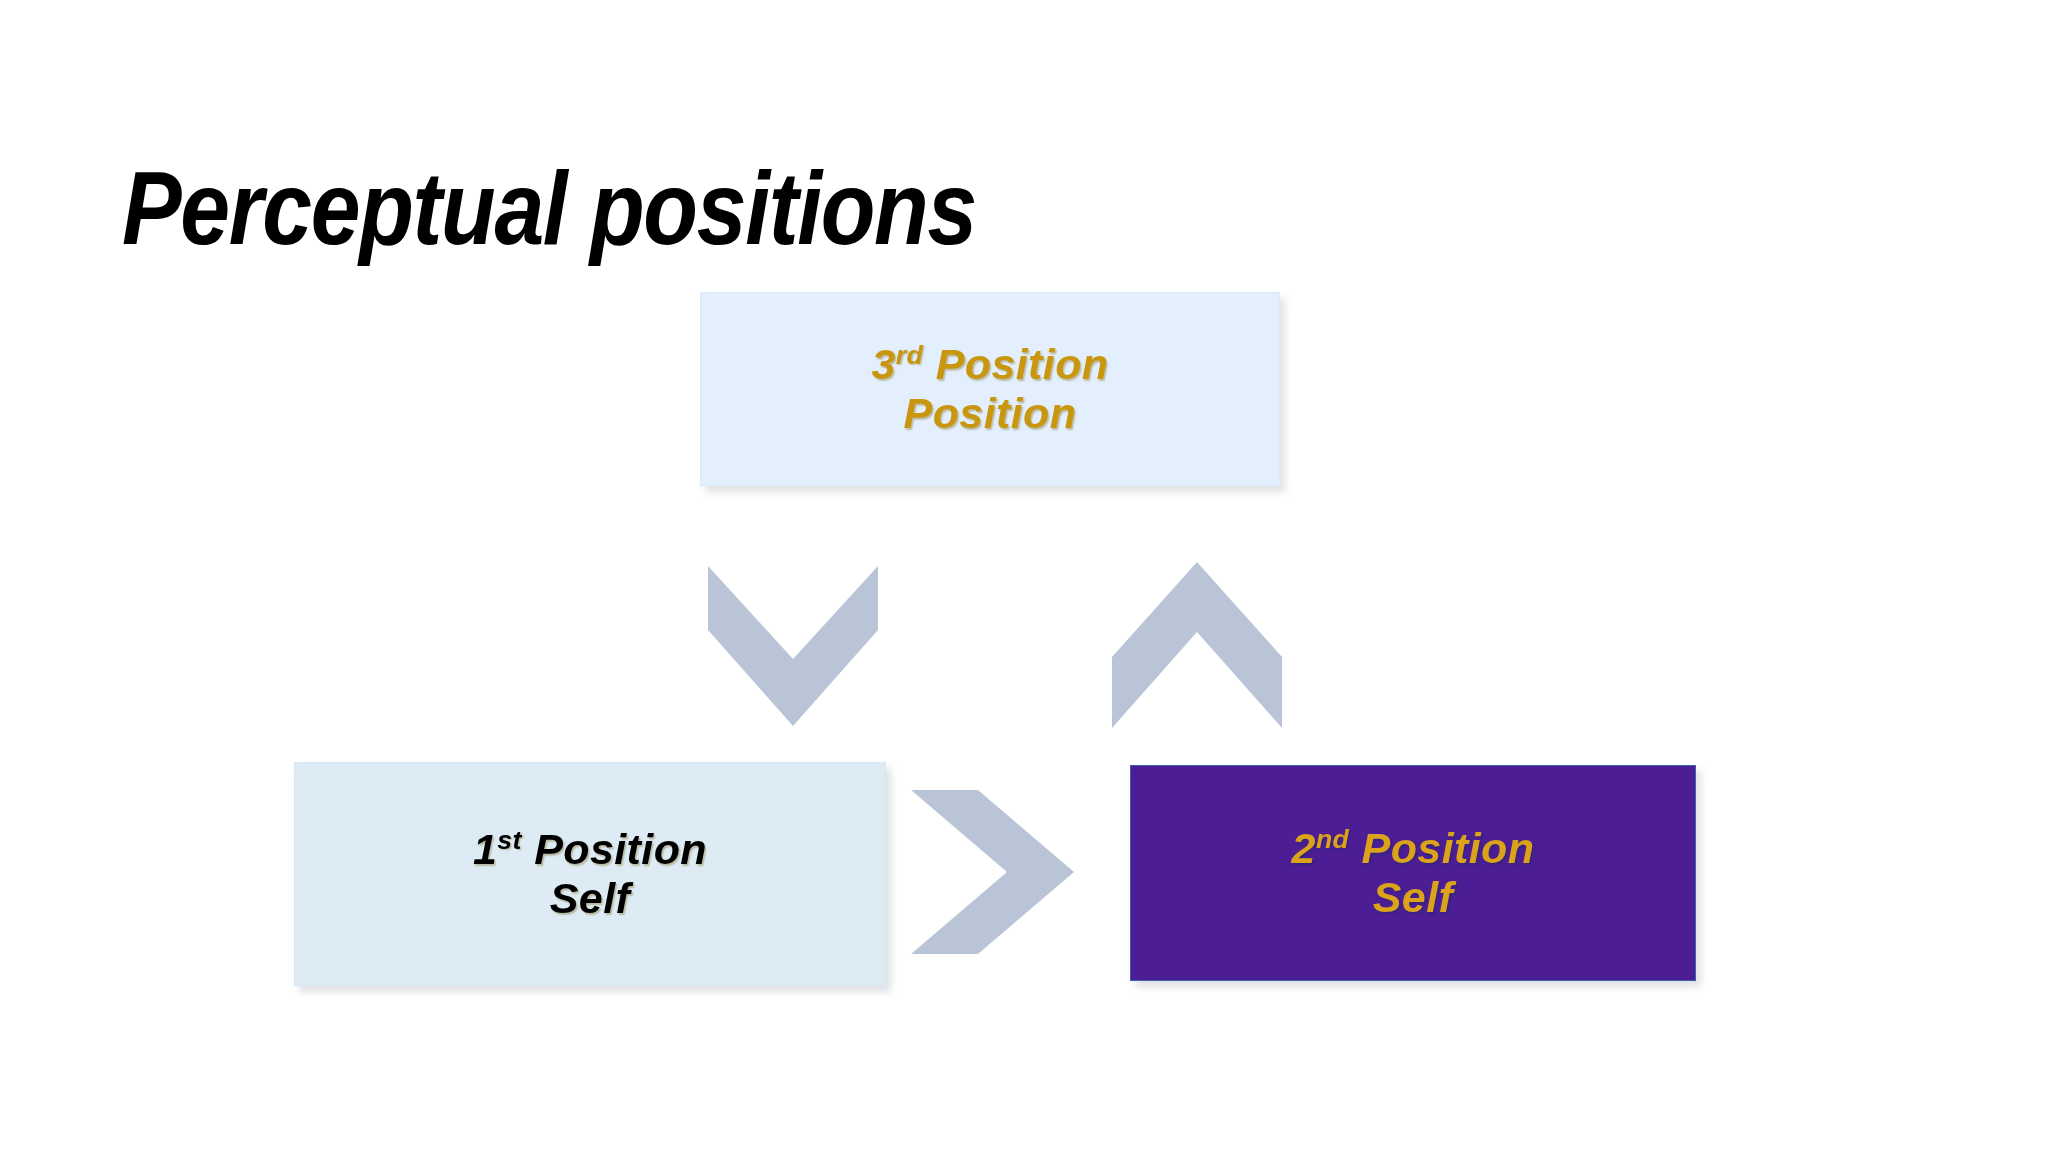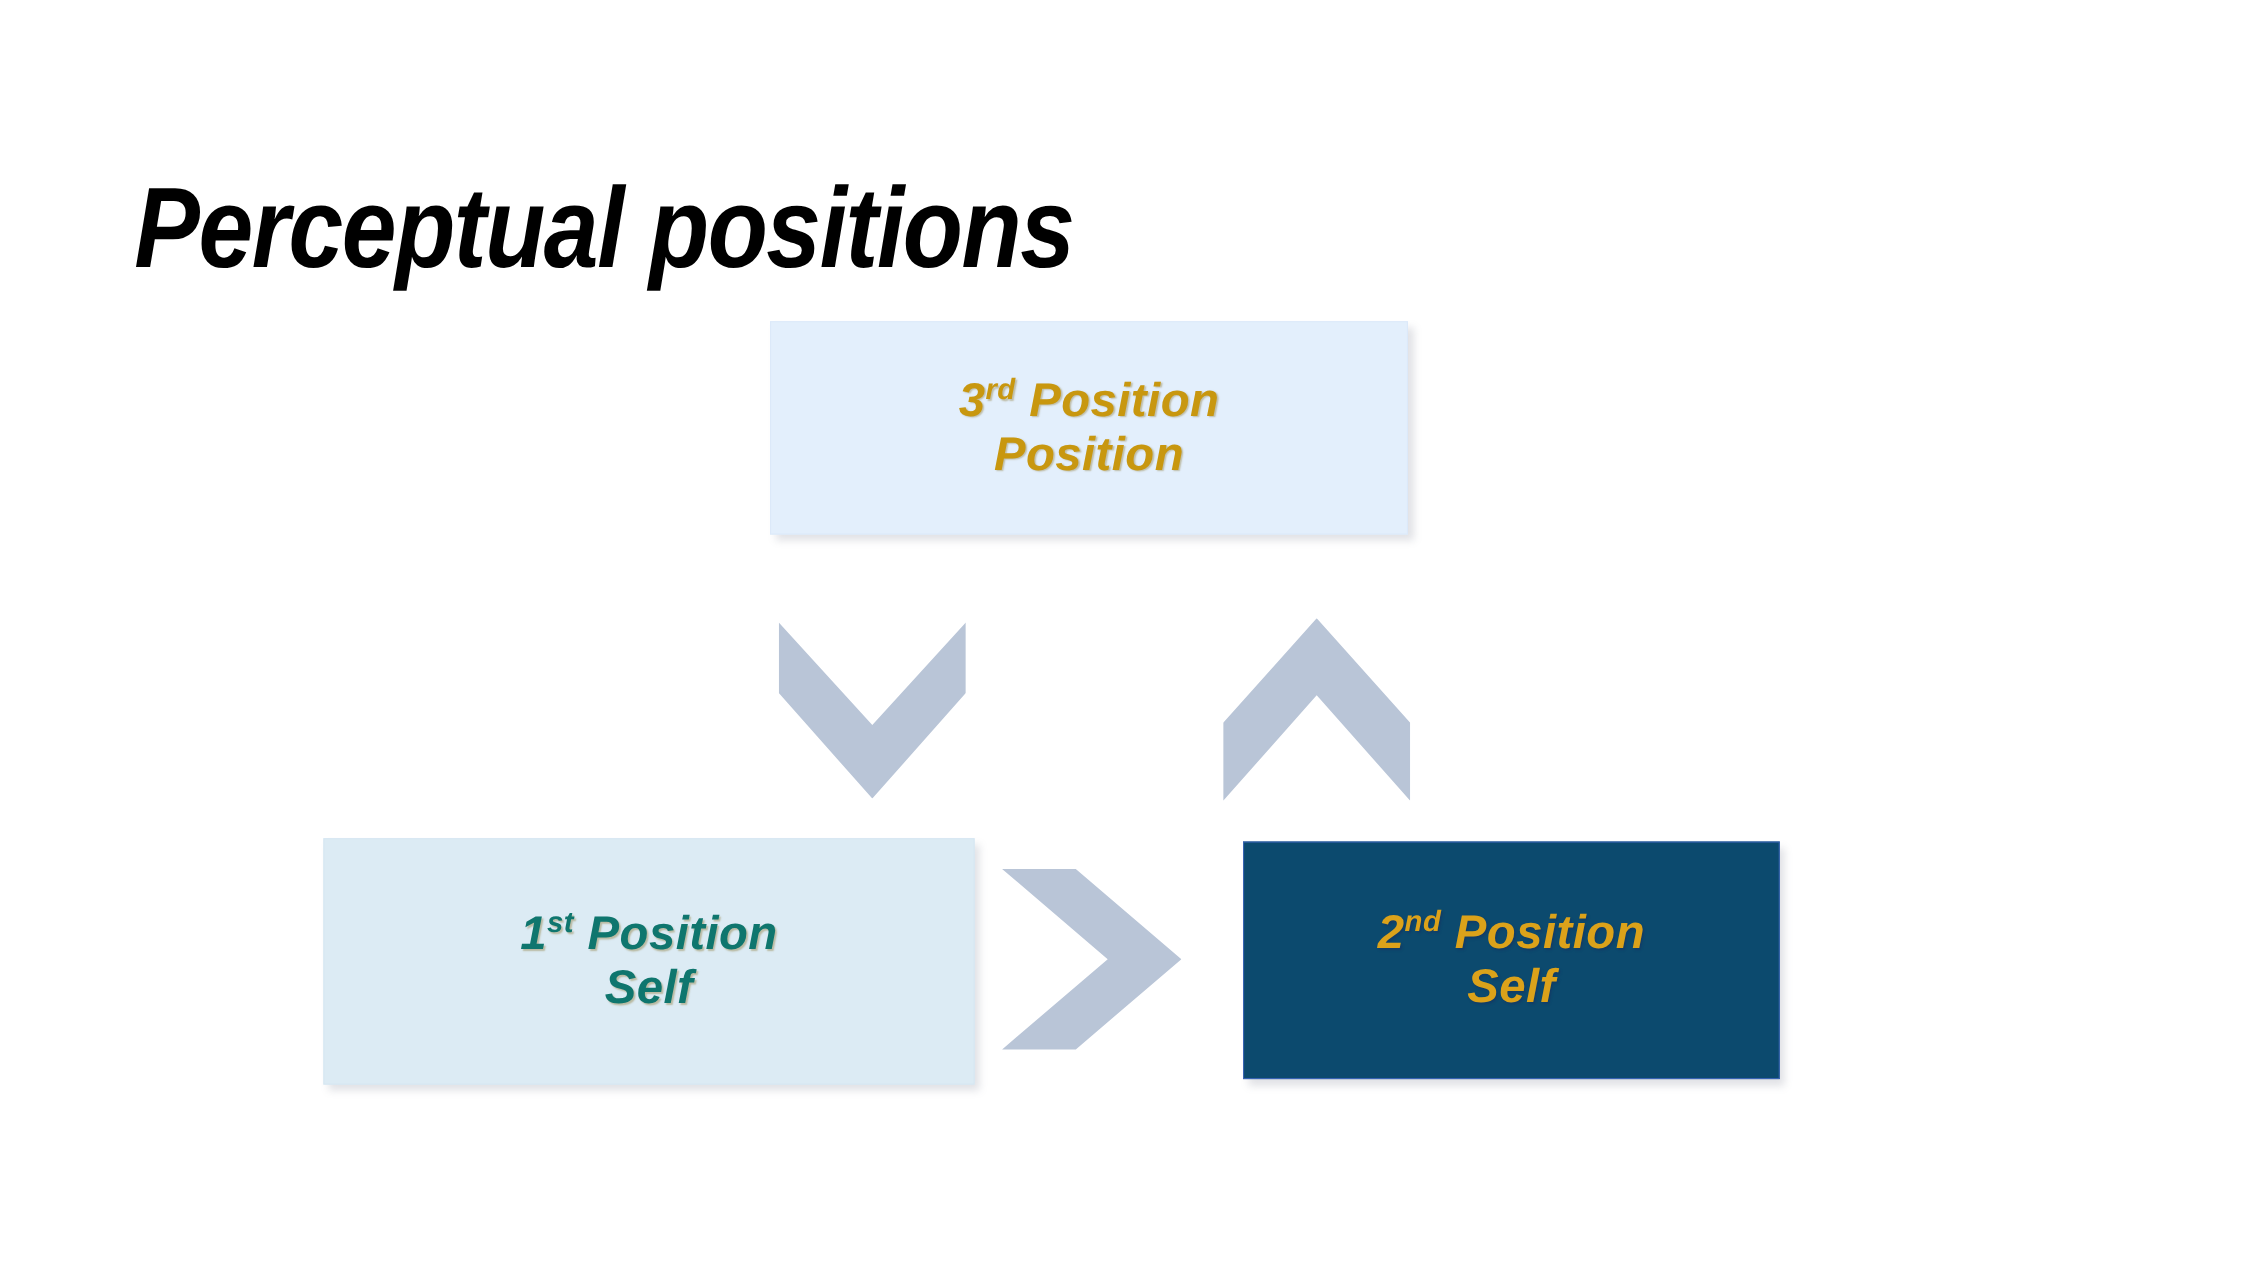--- a/index.html
+++ b/index.html
@@ -76,28 +76,28 @@
   #box-third .pos-line { color: #c8970f; }
 
   #box-first {
     left: 294px;
     top: 762px;
     width: 592px;
     height: 224px;
     background: #dcebf4;
     border: 1px solid #d6e7f2;
   }
-  #box-first .pos-line { color: #0f766e; }
+  #box-first .pos-line { color: #000000; }
 
   #box-second {
     left: 1130px;
     top: 765px;
-    width: 488px;
+    width: 566px;
     height: 216px;
-    background: #0c4a6e;
+    background: #4c1d95;
     border: 1px solid #3763b2;
   }
   #box-second .pos-line {
     color: #dba21a;
     text-shadow: 1.5px 1.5px 2px rgba(25, 45, 95, 0.45);
   }
 
   
   .chevron {
     position: absolute;

